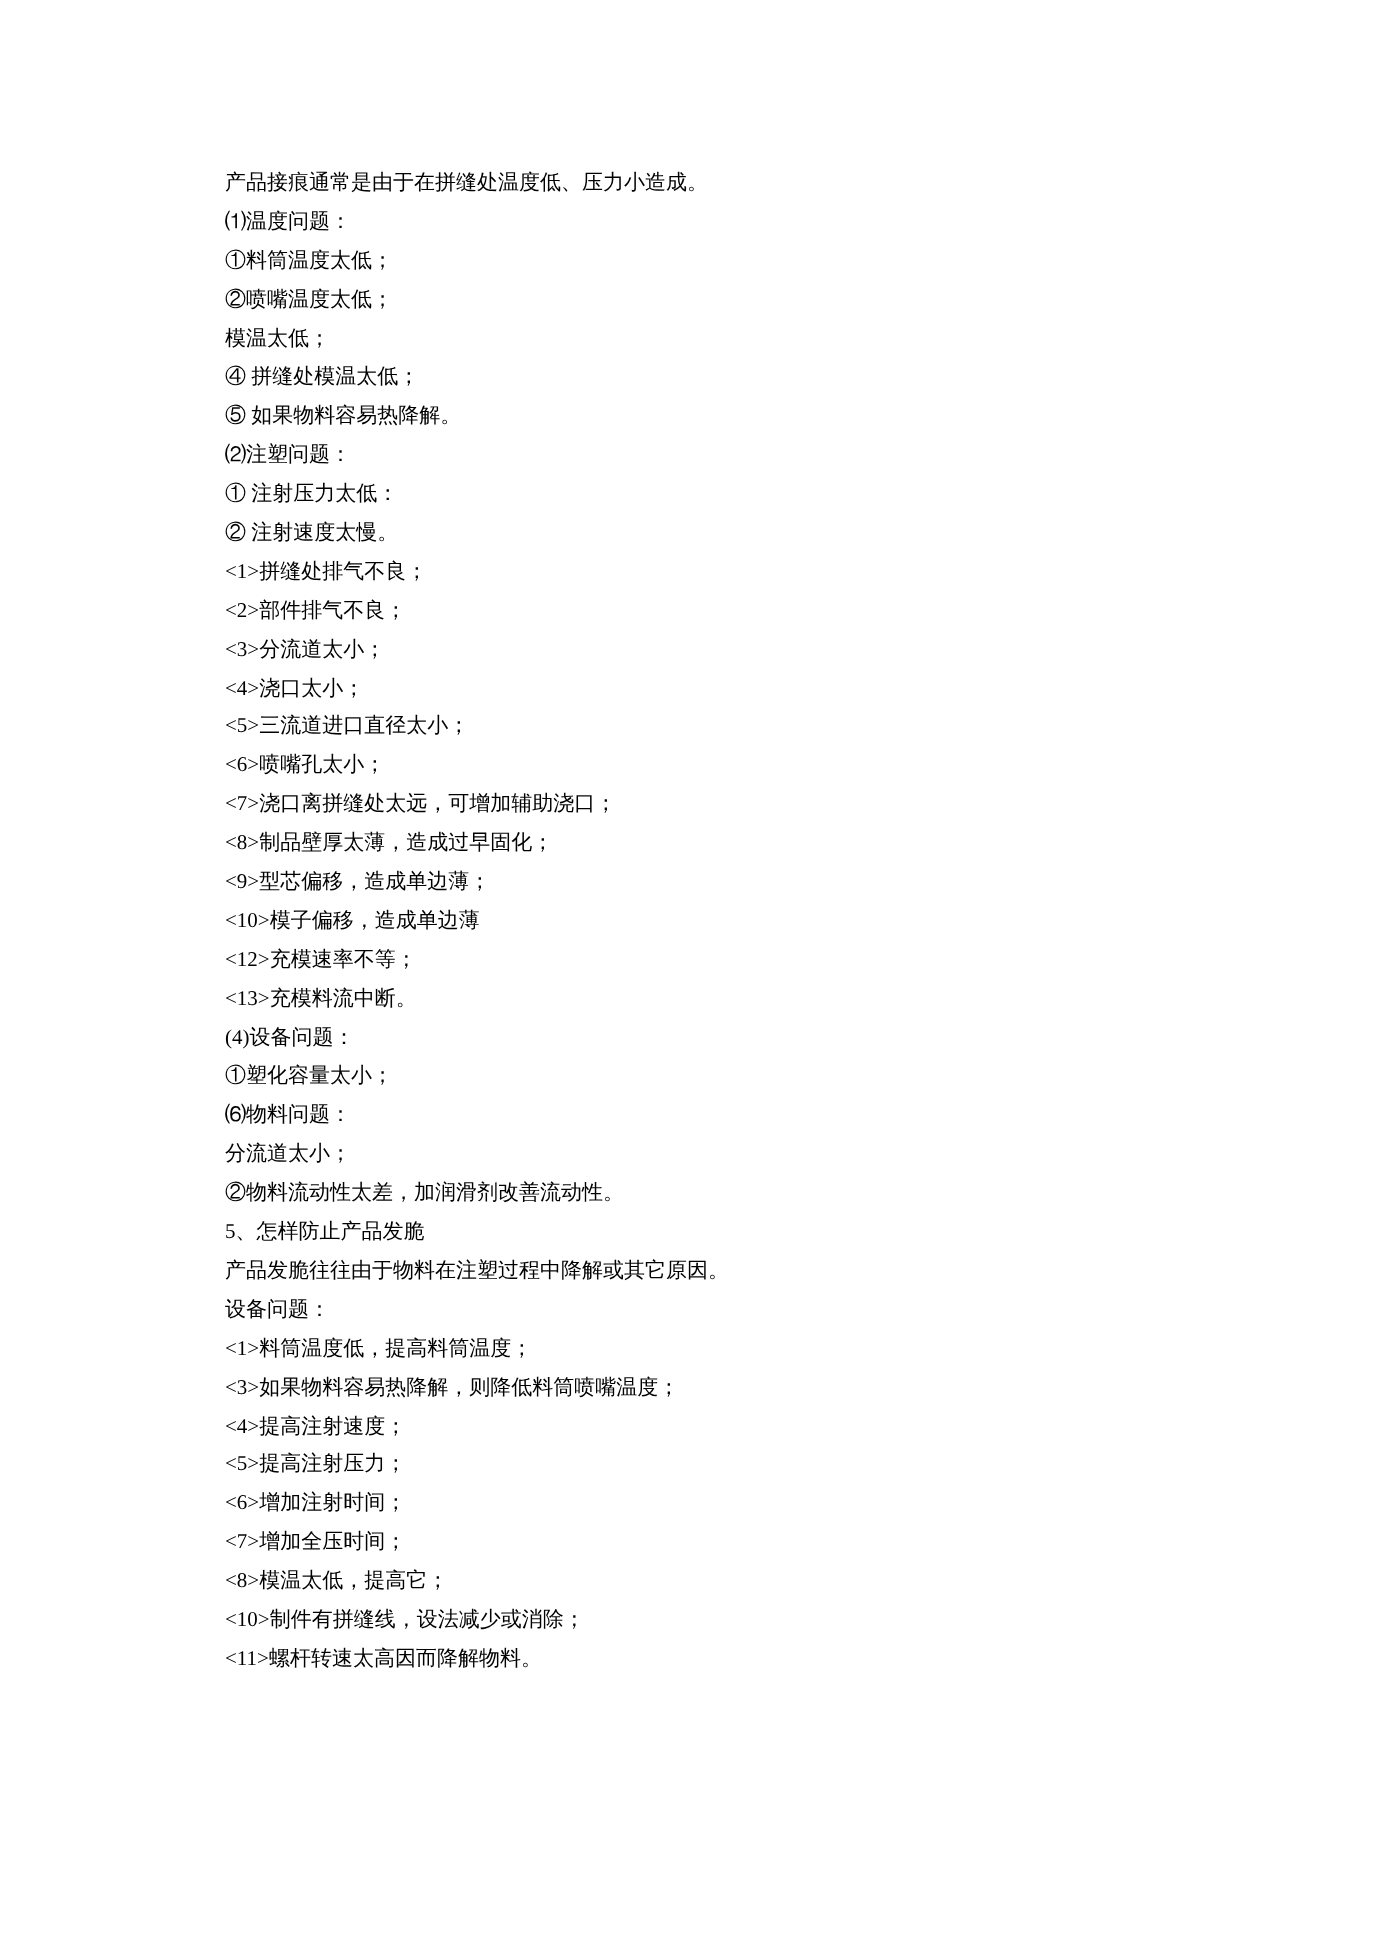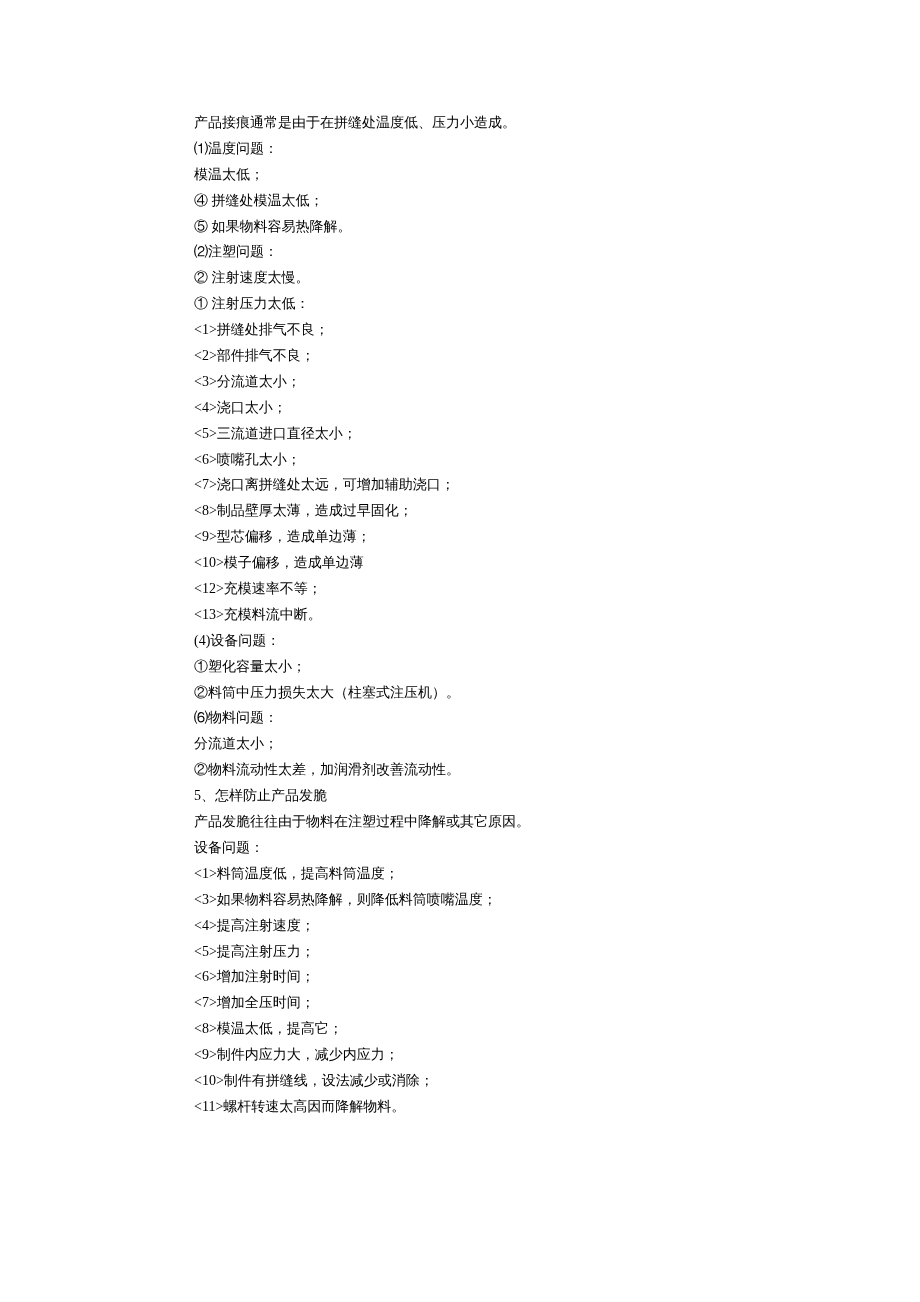--- a/index.html
+++ b/index.html
@@ -12,59 +12,58 @@
     line-height: 1.85;
   }
   .page {
     width: 920px;
     min-height: 1302px;
     padding: 110px 150px 60px 150px;
     box-sizing: border-box;
   }
   .line {
     white-space: pre-wrap;
-    margin-left: 44px;
   }
 </style>
 </head>
 <body>
 
 <div class="page" id="page">
     <div class="line">产品接痕通常是由于在拼缝处温度低、压力小造成。</div>
     <div class="line">⑴温度问题：</div>
+    <div class="line">①料筒温度太低；</div>
+    <div class="line">②喷嘴温度太低；</div>
     <div class="line">模温太低；</div>
     <div class="line">④ 拼缝处模温太低；</div>
     <div class="line">⑤ 如果物料容易热降解。</div>
     <div class="line">⑵注塑问题：</div>
+    <div class="line">① 注射压力太低：</div>
     <div class="line">② 注射速度太慢。</div>
-    <div class="line">① 注射压力太低：</div>
     <div class="line">&lt;1&gt;拼缝处排气不良；</div>
     <div class="line">&lt;2&gt;部件排气不良；</div>
     <div class="line">&lt;3&gt;分流道太小；</div>
     <div class="line">&lt;4&gt;浇口太小；</div>
     <div class="line">&lt;5&gt;三流道进口直径太小；</div>
     <div class="line">&lt;6&gt;喷嘴孔太小；</div>
     <div class="line">&lt;7&gt;浇口离拼缝处太远，可增加辅助浇口；</div>
     <div class="line">&lt;8&gt;制品壁厚太薄，造成过早固化；</div>
     <div class="line">&lt;9&gt;型芯偏移，造成单边薄；</div>
     <div class="line">&lt;10&gt;模子偏移，造成单边薄</div>
     <div class="line">&lt;12&gt;充模速率不等；</div>
     <div class="line">&lt;13&gt;充模料流中断。</div>
     <div class="line">(4)设备问题：</div>
     <div class="line">①塑化容量太小；</div>
-    <div class="line">②料筒中压力损失太大（柱塞式注压机）。</div>
     <div class="line">⑹物料问题：</div>
     <div class="line">分流道太小；</div>
     <div class="line">②物料流动性太差，加润滑剂改善流动性。</div>
     <div class="line">5、怎样防止产品发脆</div>
     <div class="line">产品发脆往往由于物料在注塑过程中降解或其它原因。</div>
     <div class="line">设备问题：</div>
     <div class="line">&lt;1&gt;料筒温度低，提高料筒温度；</div>
     <div class="line">&lt;3&gt;如果物料容易热降解，则降低料筒喷嘴温度；</div>
     <div class="line">&lt;4&gt;提高注射速度；</div>
     <div class="line">&lt;5&gt;提高注射压力；</div>
     <div class="line">&lt;6&gt;增加注射时间；</div>
     <div class="line">&lt;7&gt;增加全压时间；</div>
     <div class="line">&lt;8&gt;模温太低，提高它；</div>
-    <div class="line">&lt;9&gt;制件内应力大，减少内应力；</div>
     <div class="line">&lt;10&gt;制件有拼缝线，设法减少或消除；</div>
     <div class="line">&lt;11&gt;螺杆转速太高因而降解物料。</div>
   </div>
 
 </body></html>

